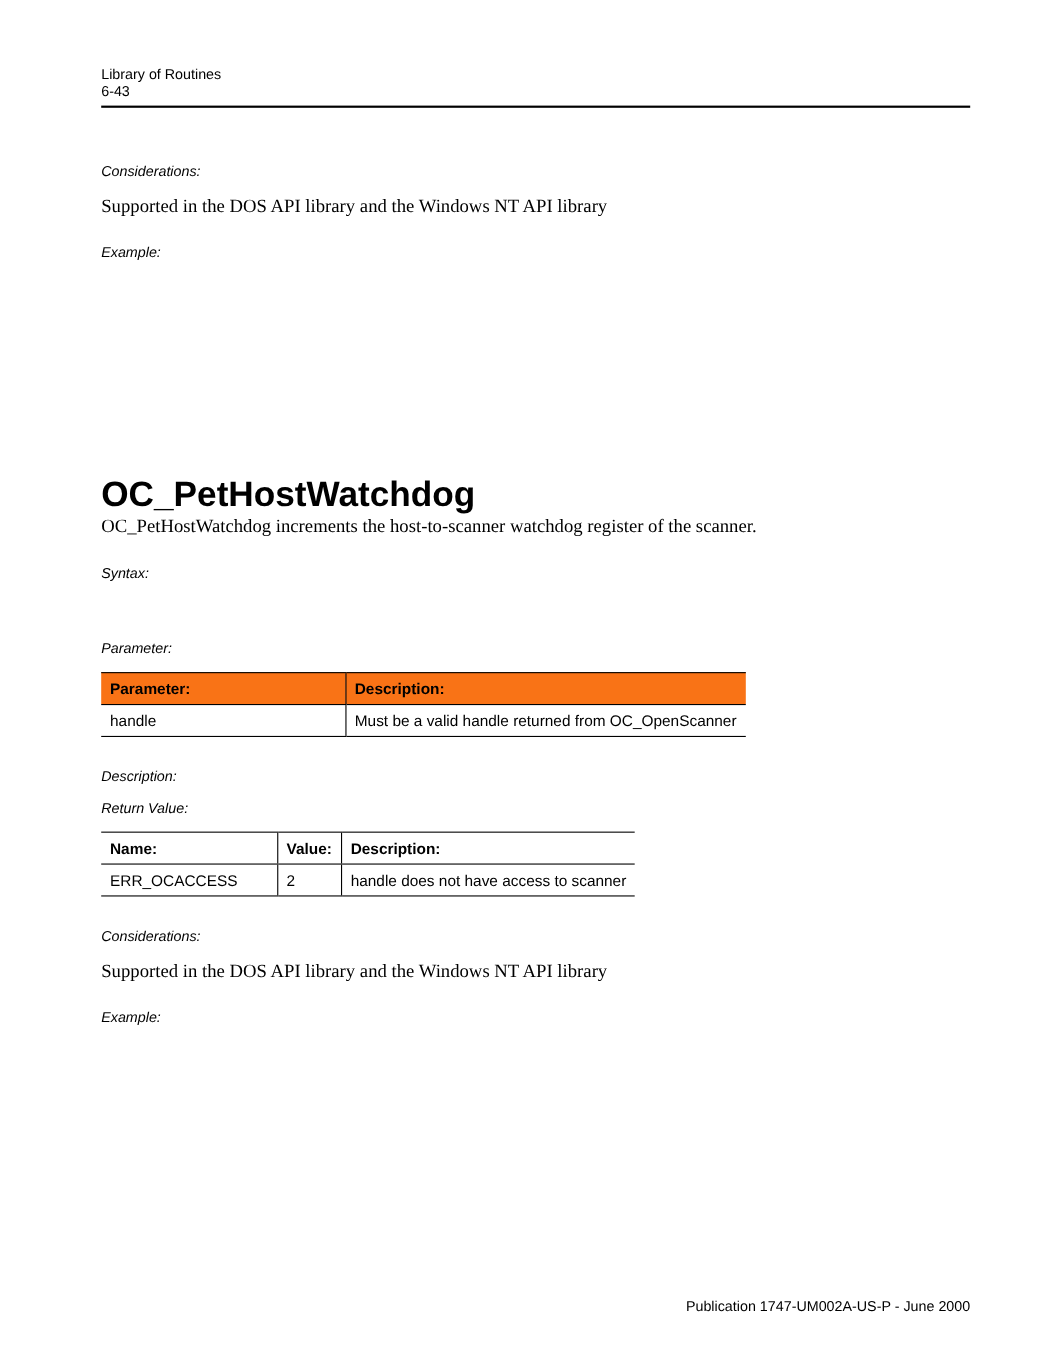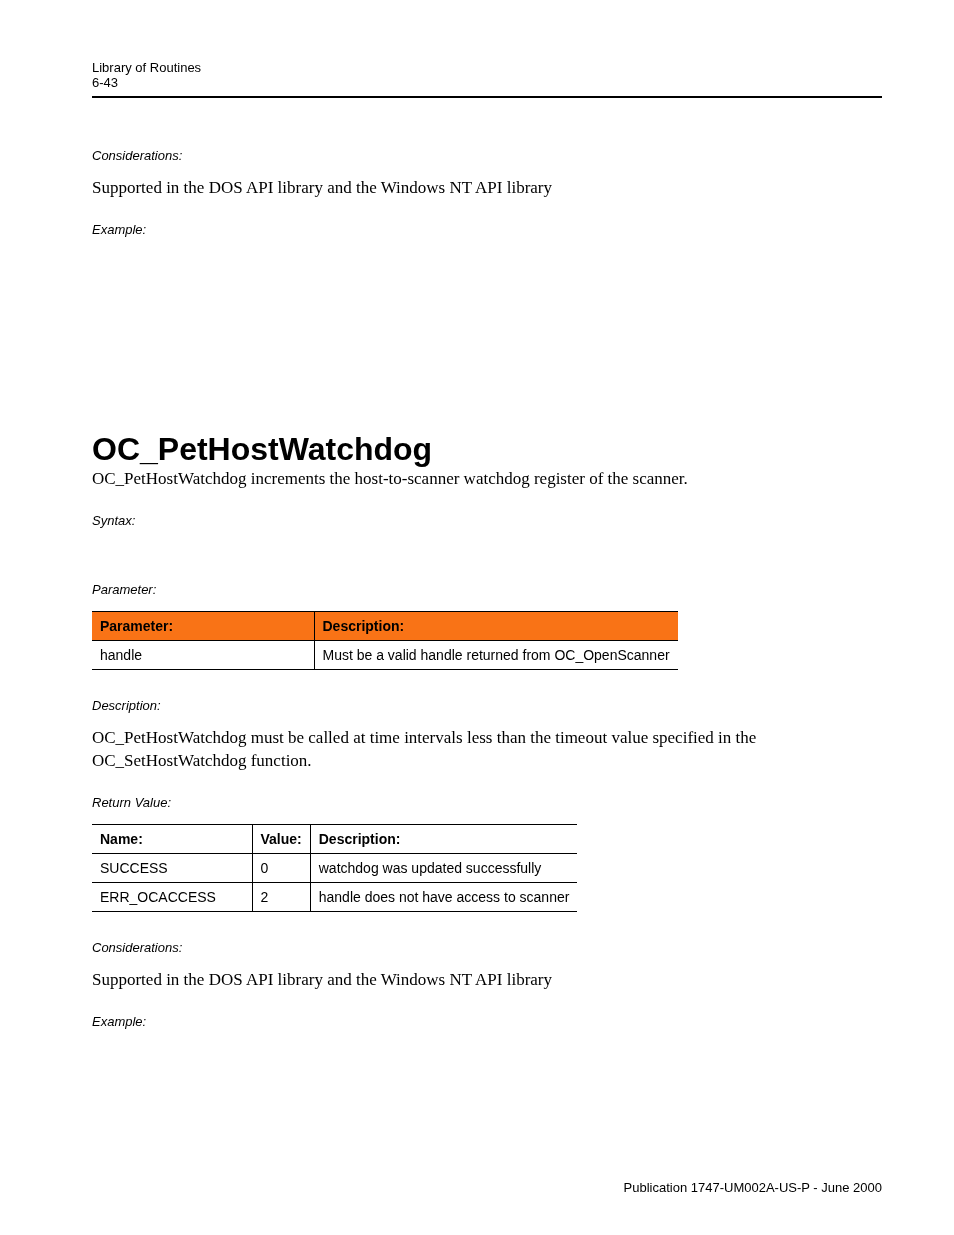--- a/index.html
+++ b/index.html
@@ -145,39 +145,33 @@
       </tr>
     </tbody>
       </table>
   </div>
 </div>
 
 <div class="content-row">
   <div class="left-col"></div>
   <div class="right-col">
     <div class="subhead">Description:</div>
-    <div class="body-text">OC_PetHostWatchdog must be called at time intervals less than the timeout value specified in the OC_SetHostWatchdog function.</div>
     <div class="subhead">Return Value:</div>
   </div>
 </div>
 
 <div class="content-row">
   <div class="left-col" style="width:160px;"></div>
   <div style="flex:1;">
     <table class="ret">
       <tbody>
           <tr>
         <th class="c1">Name:</th>
         <th class="c2 vdiv">Value:</th>
         <th class="vdiv">Description:</th>
-      </tr>
-      <tr>
-        <td>SUCCESS</td>
-        <td class="vdiv">0</td>
-        <td class="vdiv">watchdog was updated successfully</td>
       </tr>
       <tr>
         <td>ERR_OCACCESS</td>
         <td class="vdiv">2</td>
         <td class="vdiv">handle does not have access to scanner</td>
       </tr>
     </tbody>
       </table>
   </div>
 </div>

